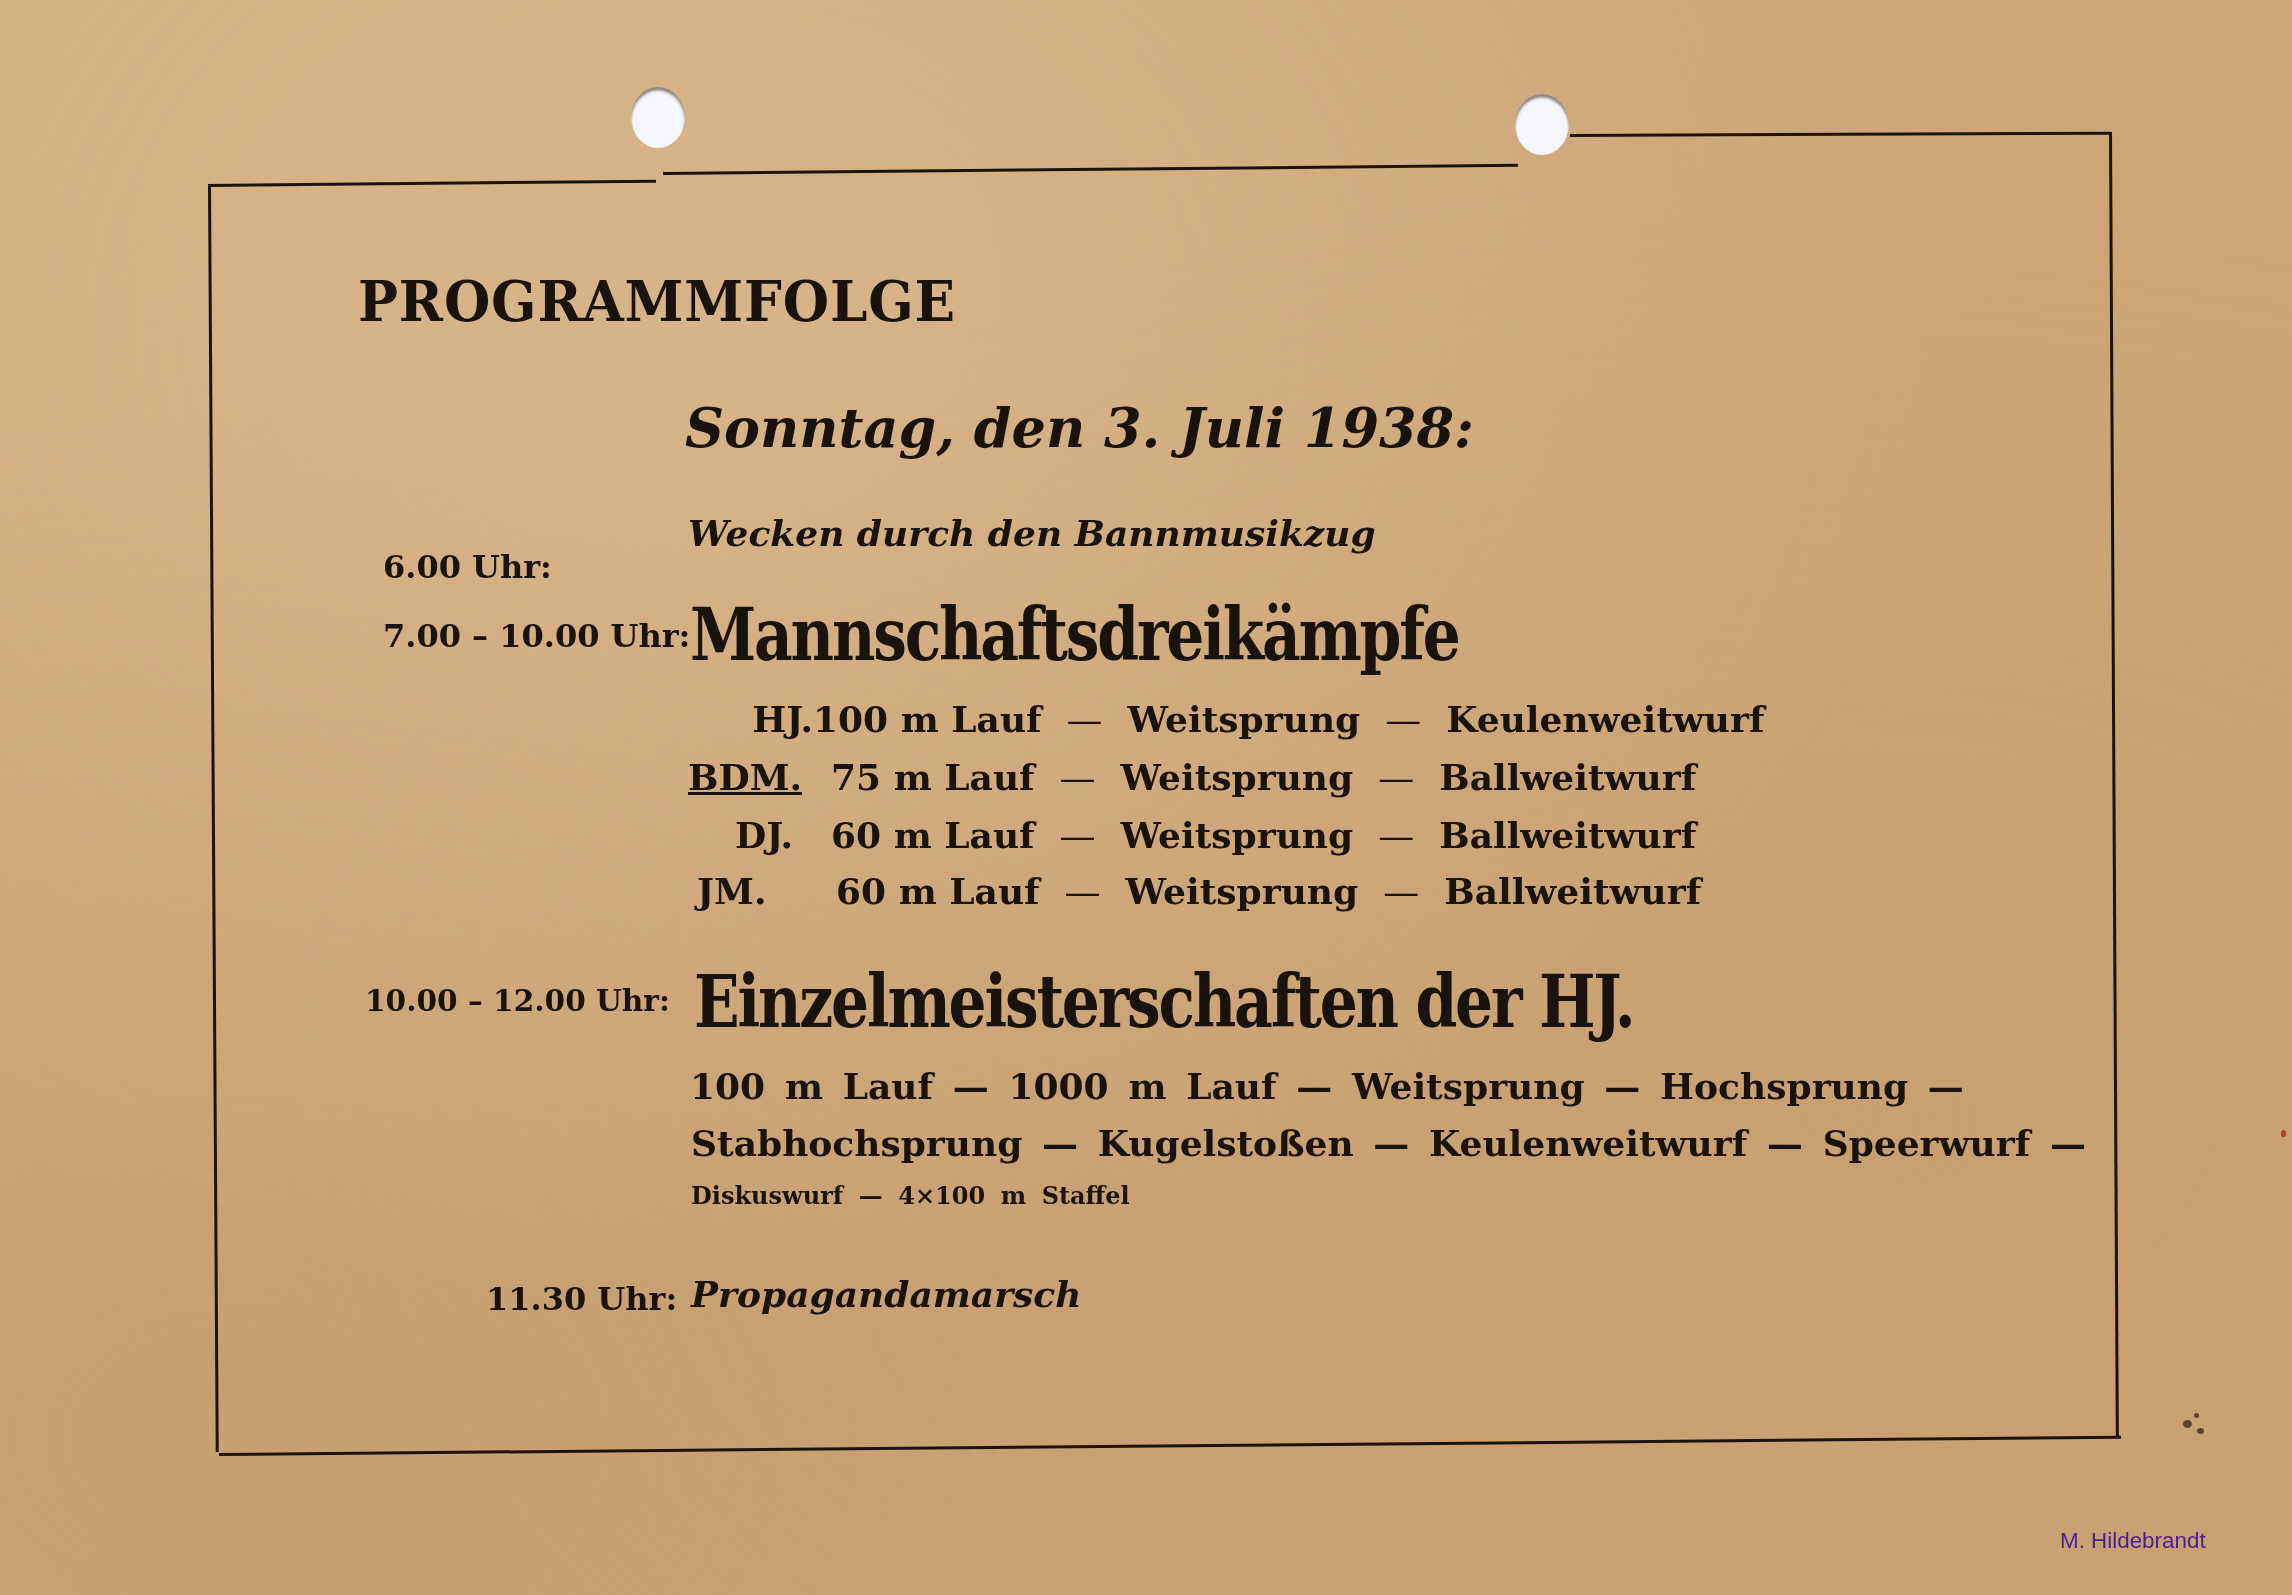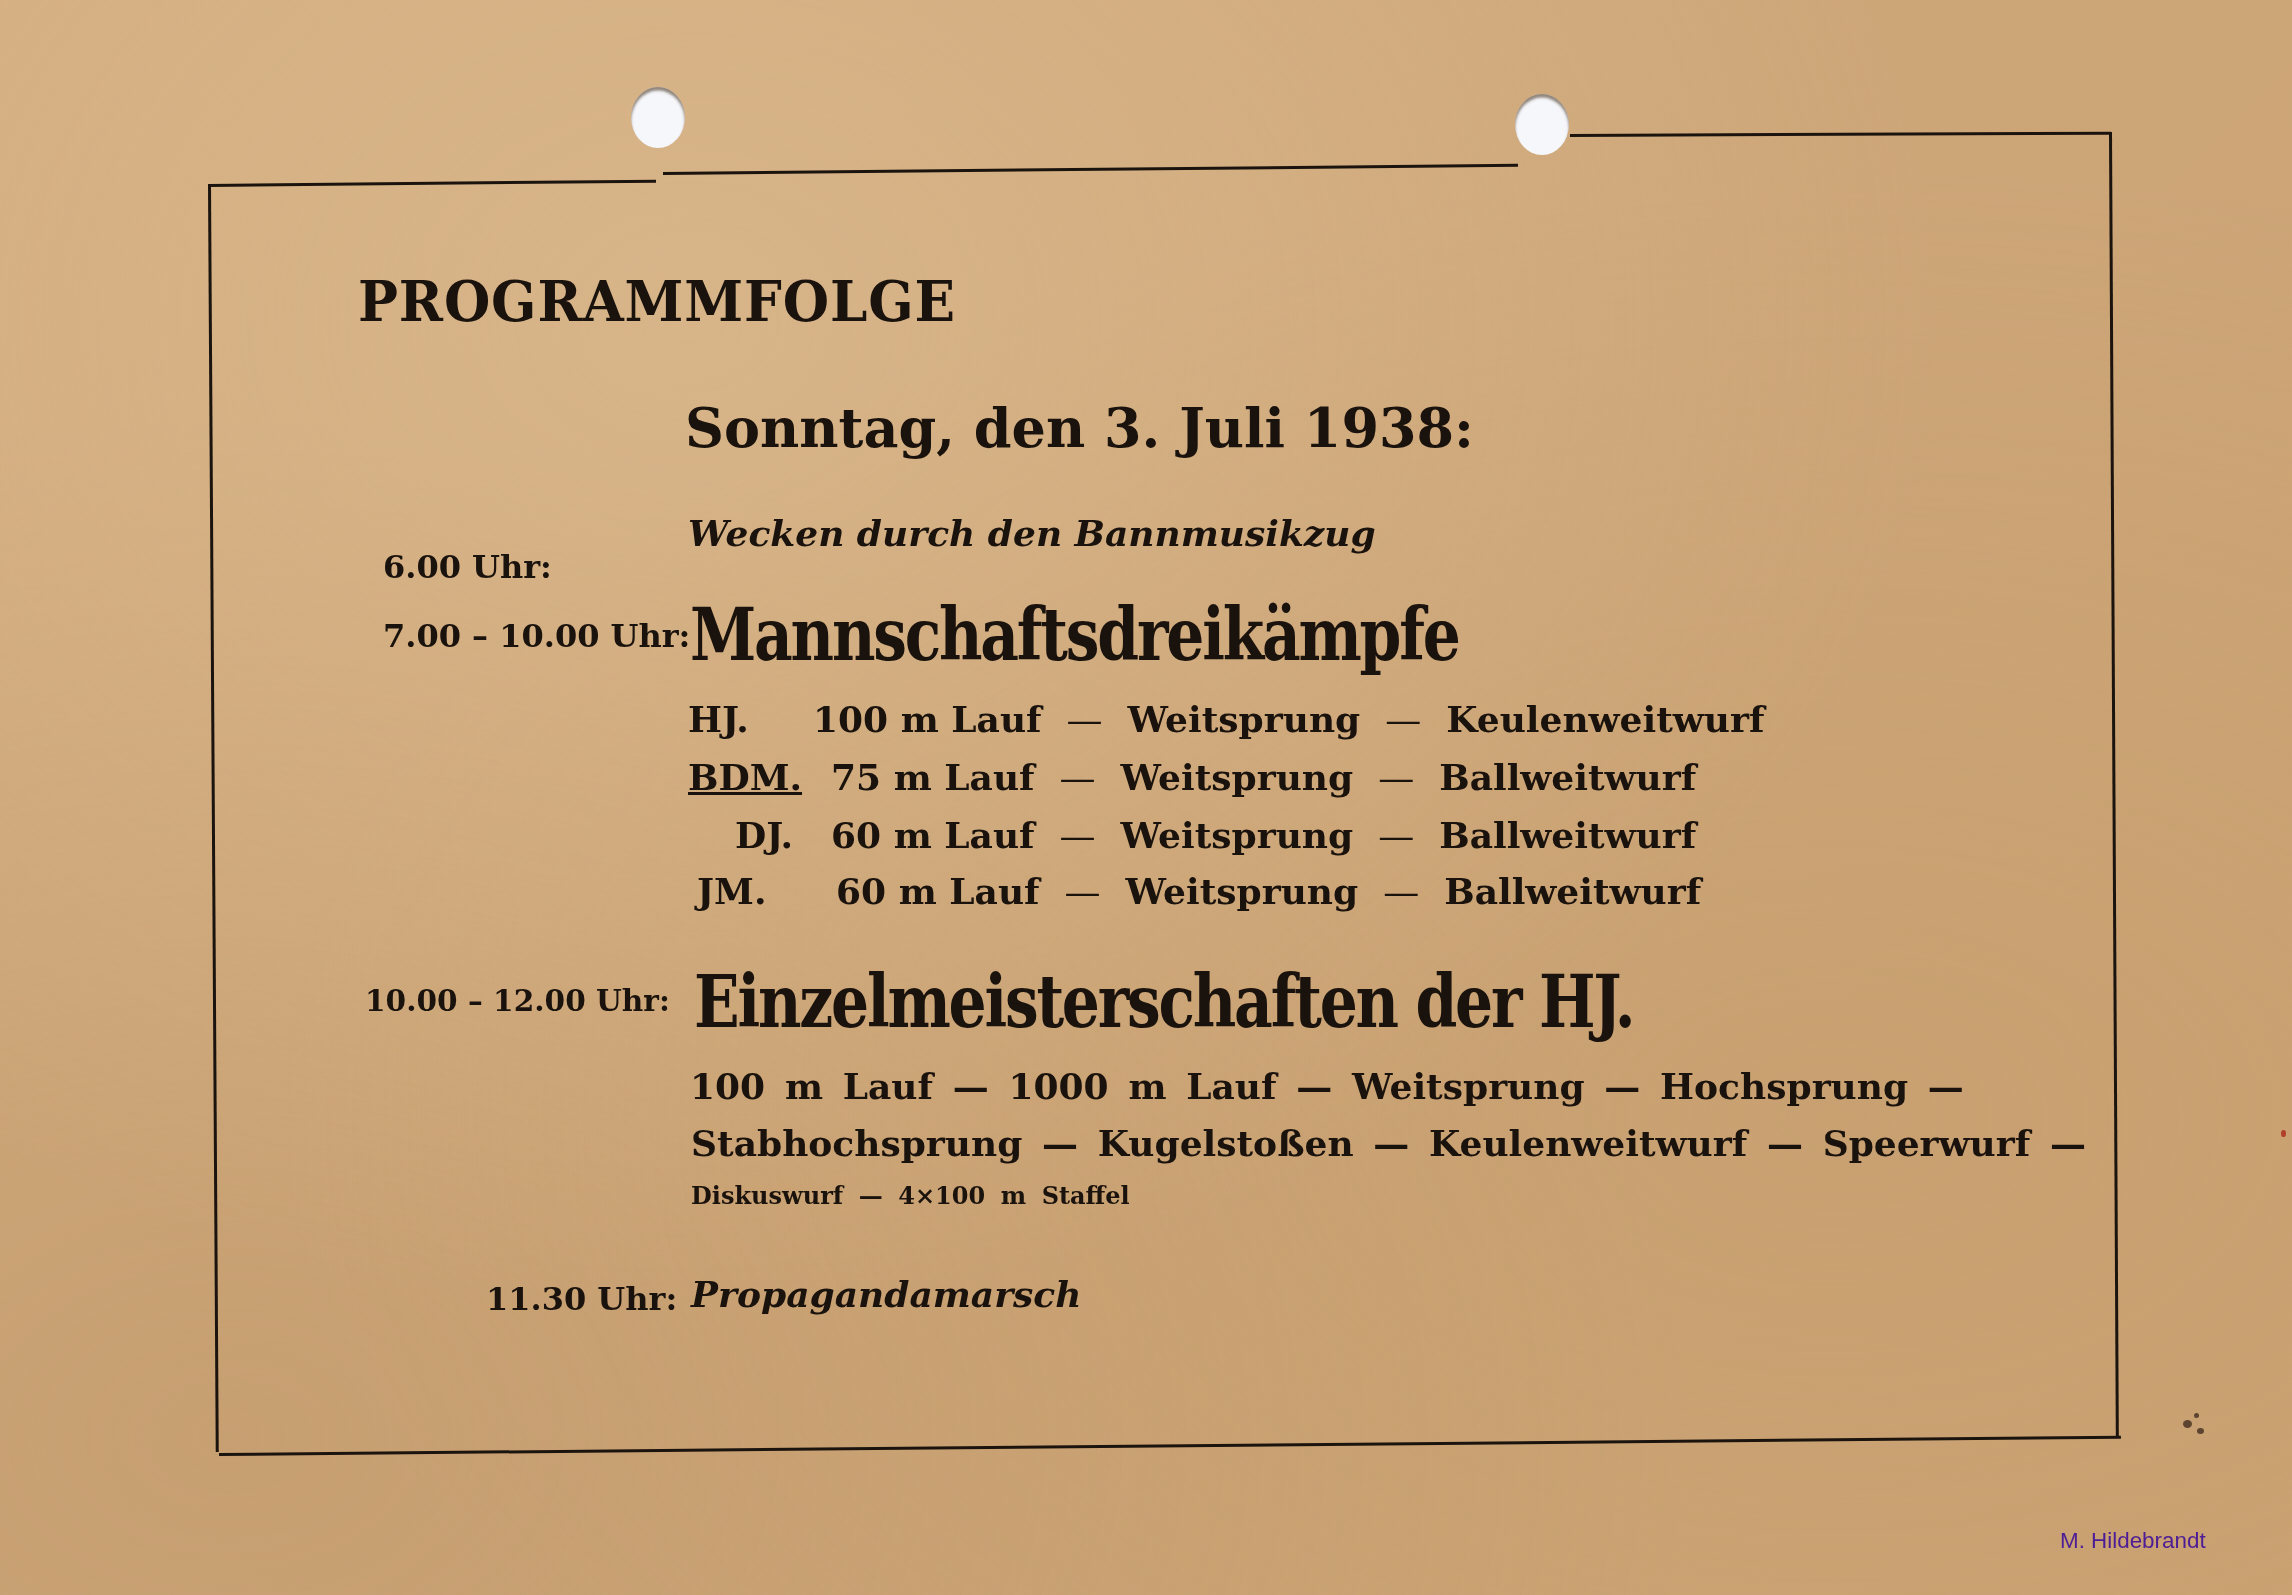--- a/index.html
+++ b/index.html
@@ -45,20 +45,21 @@
       letter-spacing: 0.9px;
       transform: scaleX(0.95);
       transform-origin: left top;
       line-height: 1;
     }
     .date {
       font-family: "DejaVu Serif", serif;
       font-weight: bold;
       font-size: 54px;
       line-height: 1;
+      font-style: italic;
     }
     .time {
       font-family: "DejaVu Serif", serif;
       font-weight: bold;
       font-size: 32px;
       line-height: 1;
       white-space: nowrap;
     }
     .time.small { font-size: 29.6px; }
     .fraktur {
@@ -109,21 +110,21 @@
 <div>
   <div class="abs time" style="left:383px; top:551px;">6.00 Uhr:</div>
   <div class="abs fraktur f-body" style="left:688px; top:515px;">Wecken durch den Bannmusikzug</div>
 </div>
 
 <div>
   <div class="abs time" style="left:383px; top:620px;">7.00 – 10.00 Uhr:</div>
   <div class="abs fraktur f-headline" style="left:690px; top:598px;">Mannschaftsdreikämpfe</div>
 
   <div class="abs fraktur" style="left:688px; top:701px; font-size:36px;">
-    <span style="display:inline-block; width:125px;">HJ.</span><span>100 m Lauf</span><span class="sep">—</span><span>Weitsprung</span><span class="sep">—</span><span>Keulenweitwurf</span>
+    <span style="display:inline-block; width:125px;text-align:right;">HJ.</span><span>100 m Lauf</span><span class="sep">—</span><span>Weitsprung</span><span class="sep">—</span><span>Keulenweitwurf</span>
   </div>
   <div class="abs fraktur" style="left:688px; top:759px; font-size:36px;">
     <span style="display:inline-block; width:143px;text-decoration:underline;">BDM.</span><span>75 m Lauf</span><span class="sep">—</span><span>Weitsprung</span><span class="sep">—</span><span>Ballweitwurf</span>
   </div>
   <div class="abs fraktur" style="left:697px; top:817px; font-size:36px;">
     <span style="display:inline-block; width:134px;text-align:center;">DJ.</span><span>60 m Lauf</span><span class="sep">—</span><span>Weitsprung</span><span class="sep">—</span><span>Ballweitwurf</span>
   </div>
   <div class="abs fraktur" style="left:697px; top:873px; font-size:36px;">
     <span style="display:inline-block; width:139px;">JM.</span><span>60 m Lauf</span><span class="sep">—</span><span>Weitsprung</span><span class="sep">—</span><span>Ballweitwurf</span>
   </div>

